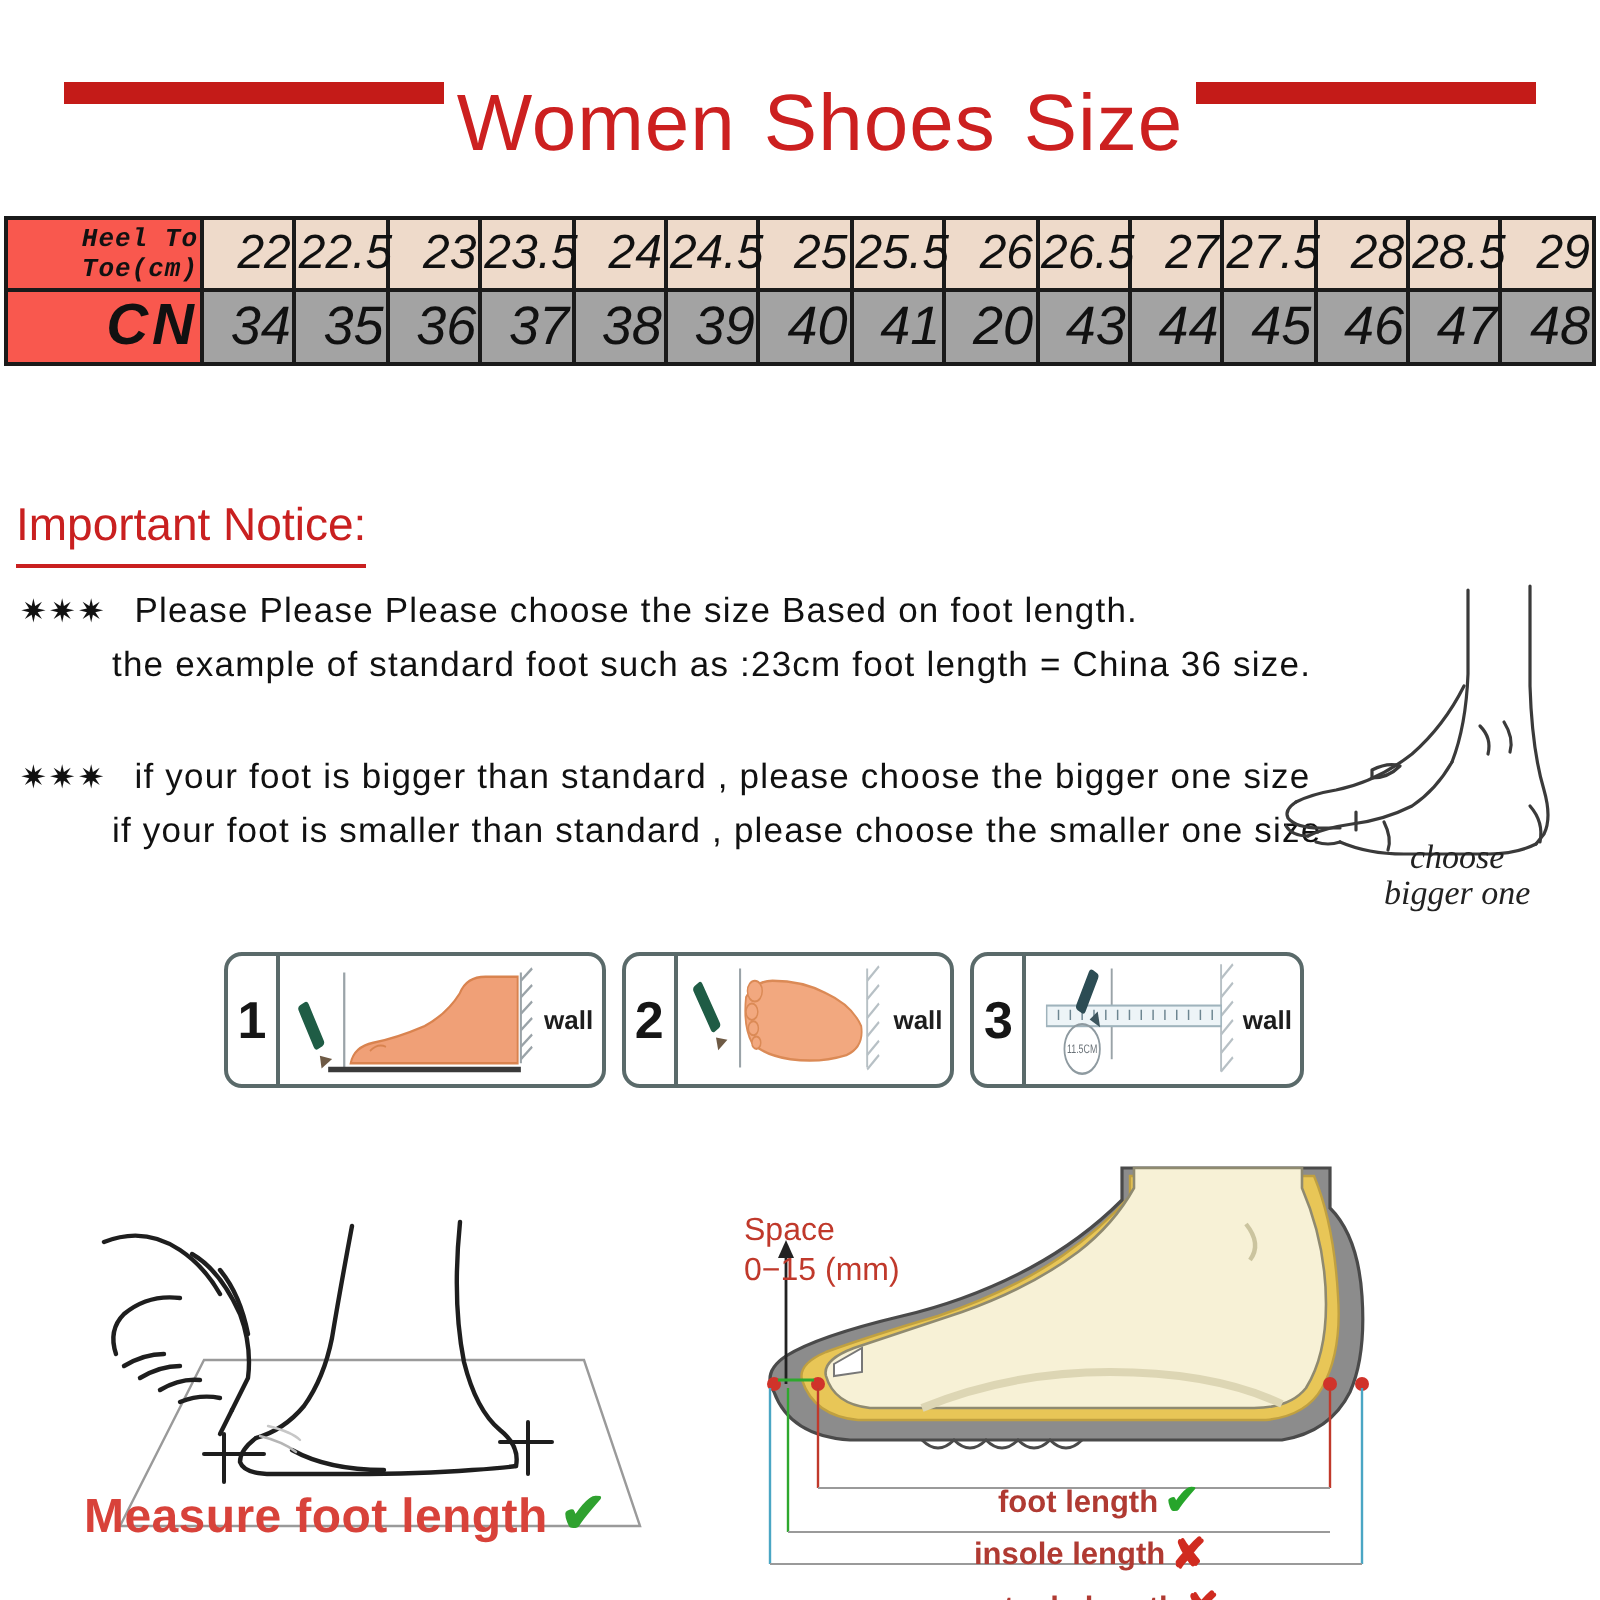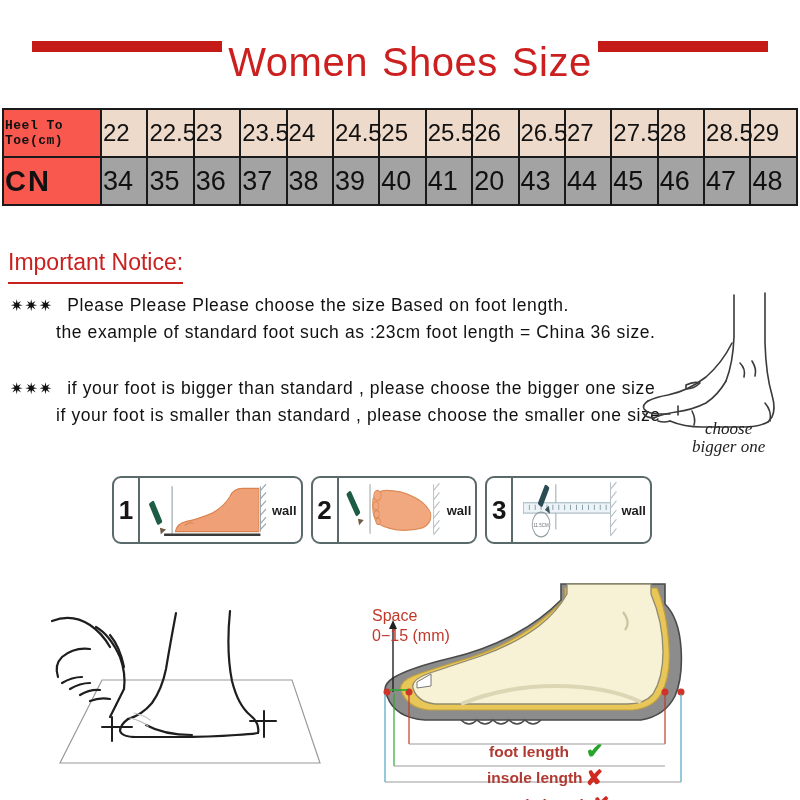--- a/index.html
+++ b/index.html
@@ -35,24 +35,25 @@
 
   
   .size-table {
     position: absolute; left: 2px; top: 108px;
     width: 796px;
     border-collapse: collapse;
     table-layout: fixed;
   }
   .size-table td {
     border: 2px solid #1a1a1a;
-    text-align: left;
+    text-align: right;
     vertical-align: middle;
-    height: 48px;
+    height: 36px;
     font-family: "Liberation Sans", sans-serif;
+    font-style: italic;
   }
   .size-table td.rowhead {
     background: #F9584E;
     color: #111;
     font-weight: bold;
     width: 98px;
   }
   .size-table td.rowhead.cm  { font-size: 13px; letter-spacing: .5px; font-family:"Liberation Mono", monospace; }
   .size-table td.rowhead.cn  { font-size: 29px; letter-spacing: 2px; }
   .size-table td.cm-cell {
@@ -128,21 +129,21 @@
     font-size: 16px; color: #C0392B; line-height: 1.25; white-space: nowrap;
   }
   .dim-labels {
     position: absolute; left: 483px; top: 738px;
     font-size: 15.5px; font-weight: bold; color: #B03A32;
     line-height: 1.28; white-space: nowrap;
   }
   .dim-labels .row { display: flex; align-items: center; }
   .mk-ok  { color: #27A52B; font-size: 21px; font-weight: bold; margin-left: 3px; }
   .mk-no  { color: #D02B20; font-size: 21px; font-weight: bold; margin-left: 3px; }
-  .dim-labels .r1 { margin-left: 6px; gap: 14px; }
+  .dim-labels .r1 { margin-left: 16px; }
   .dim-labels .r2 { margin-left: 4px; }
   .dim-labels .r3 { margin-left: 0px; }
 </style>
 </head>
 <body>
 
 <div id="page">
 
   <div class="title-row">
     <div class="title-bar left"></div>
@@ -373,20 +374,23 @@
 
       <path d="M78 142 L108 142" stroke-width="2"></path>
       <path d="M88 132 L88 156" stroke-width="2"></path>
       <path d="M226 136 L252 136" stroke-width="2"></path>
       <path d="M240 126 L240 152" stroke-width="2"></path>
 
       <path d="M106 133 q12 3 18 8" stroke="#b5b5b5" stroke-width="1.2"></path>
       <path d="M110 128 q12 3 16 7" stroke="#c7c7c7" stroke-width="1.2"></path>
     </g>
   </svg>
+  <div class="measure-cap">
+    <span>Measure foot length</span><span class="tick-green">✔</span>
+  </div>
 
   <svg class="shoe-art" viewBox="0 0 435 222">
 
     <path d="M22 118 Q16 108 28 100 Q44 90 86 80 Q120 72 150 56 Q176 42 196 22 L196 6 L300 6 L300 26 Q314 40 316 70 Q318 100 310 118 Q300 138 276 142 L60 142 Q30 140 22 118 Z" fill="#8C8C8C" stroke="#4a4a4a" stroke-width="1.6"></path>
 
     <path d="M36 112 Q34 104 48 98 Q70 90 104 80 Q140 68 166 50 Q186 36 200 20 L200 10 L292 10 Q302 34 304 70 Q306 98 296 116 Q288 130 268 132 L64 132 Q42 130 36 112 Z" fill="#E8C657" stroke="#c0a040" stroke-width="1.2"></path>
 
     <path d="M48 110 Q46 102 62 96 Q86 88 116 78 Q150 66 174 48 Q192 34 202 16 L202 6 L286 6 L286 16 Q298 44 298 74 Q298 100 288 116 Q280 126 262 126 L70 126 Q52 124 48 110 Z" fill="#F7F1D6" stroke="#8f8a70" stroke-width="1.3"></path>
 
     <path d="M96 126 Q140 108 190 108 Q242 108 276 124" fill="none" stroke="#ddd6b4" stroke-width="4"></path>

